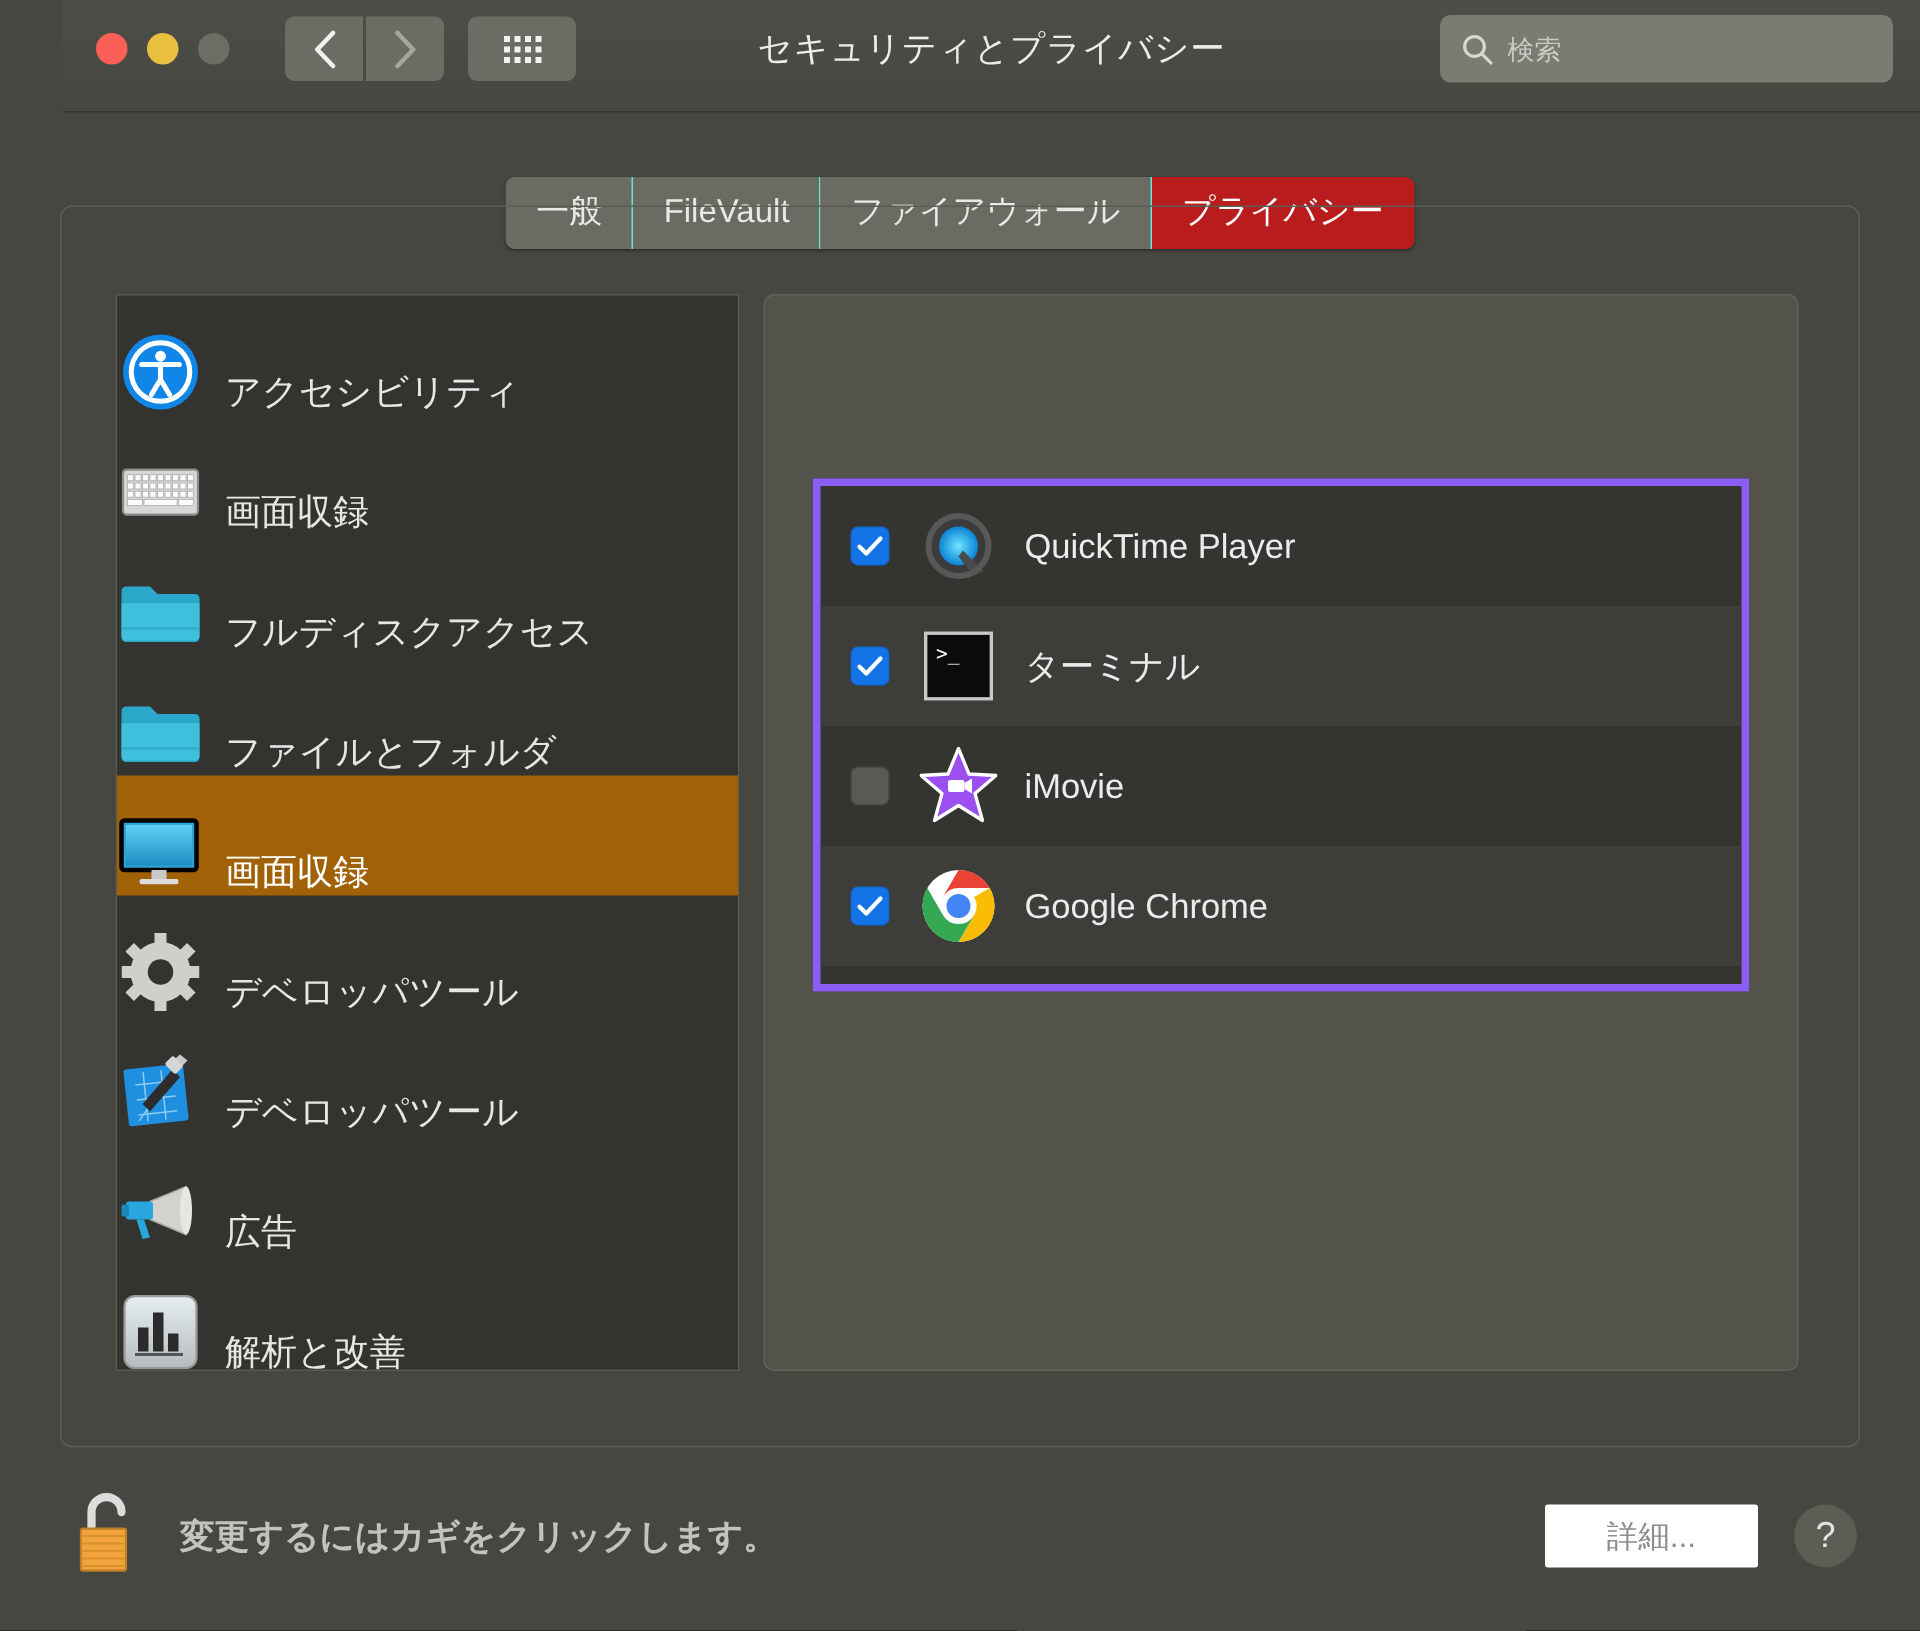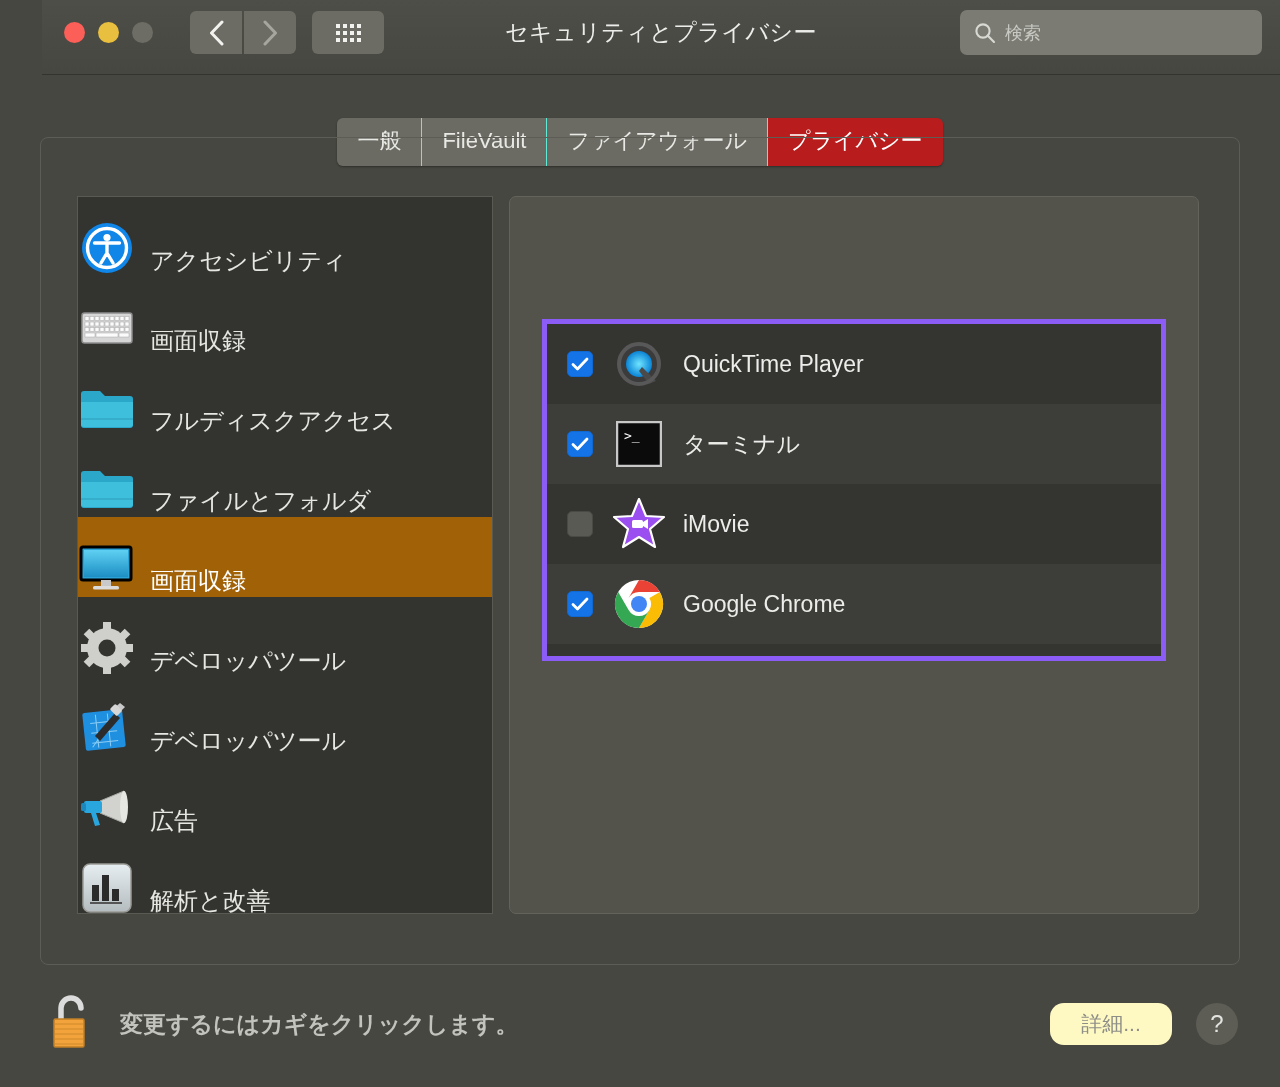--- a/index.html
+++ b/index.html
@@ -277,24 +277,24 @@
   }
   #lock-text {
     margin-left: 24px;
     color: #c3c3bd;
     font-size: 23px;
   }
   #details-btn {
     position: absolute;
     right: 108px;
     top: 38px;
-    width: 122px;
+    width: 142px;
     height: 42px;
-    border-radius: 14px;
-    background: #fef9c3;
+    border-radius: 2px;
+    background: #ffffff;
     color: #8e8e88;
     font-size: 21px;
     display: flex;
     align-items: center;
     justify-content: center;
   }
   #help-btn {
     position: absolute;
     right: 42px;
     top: 38px;

